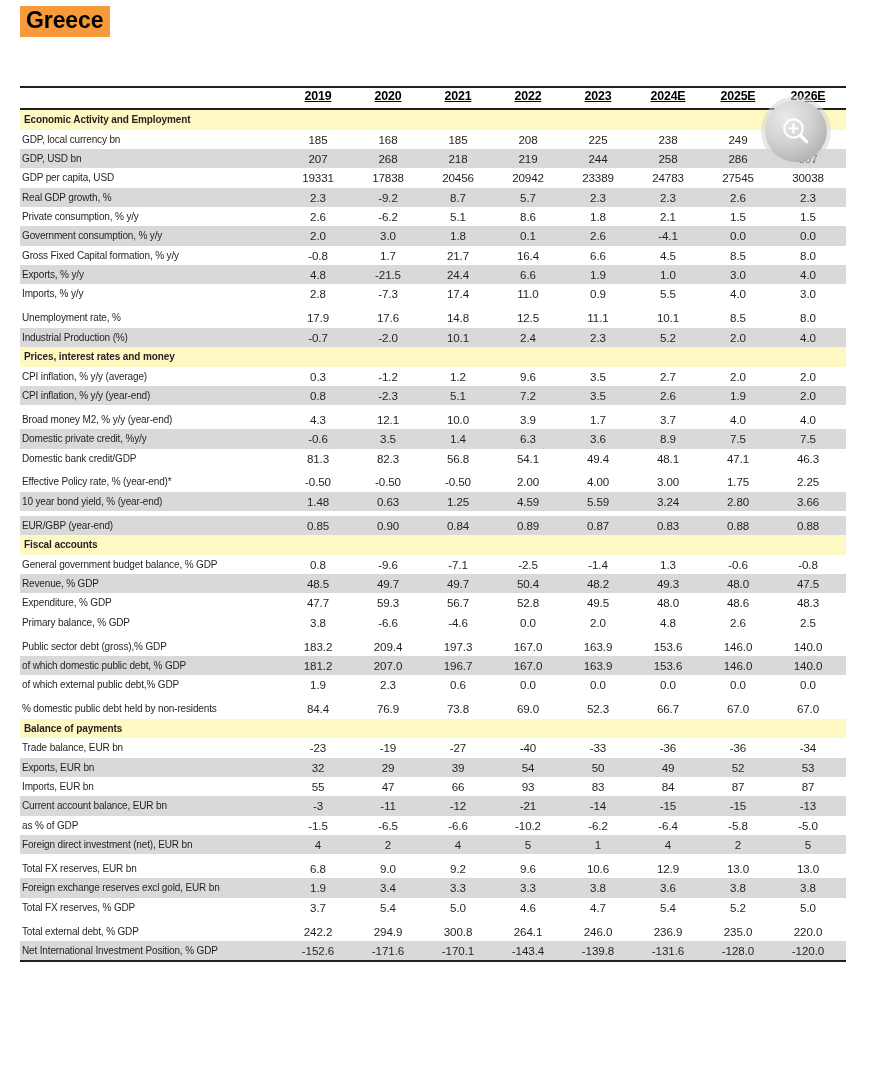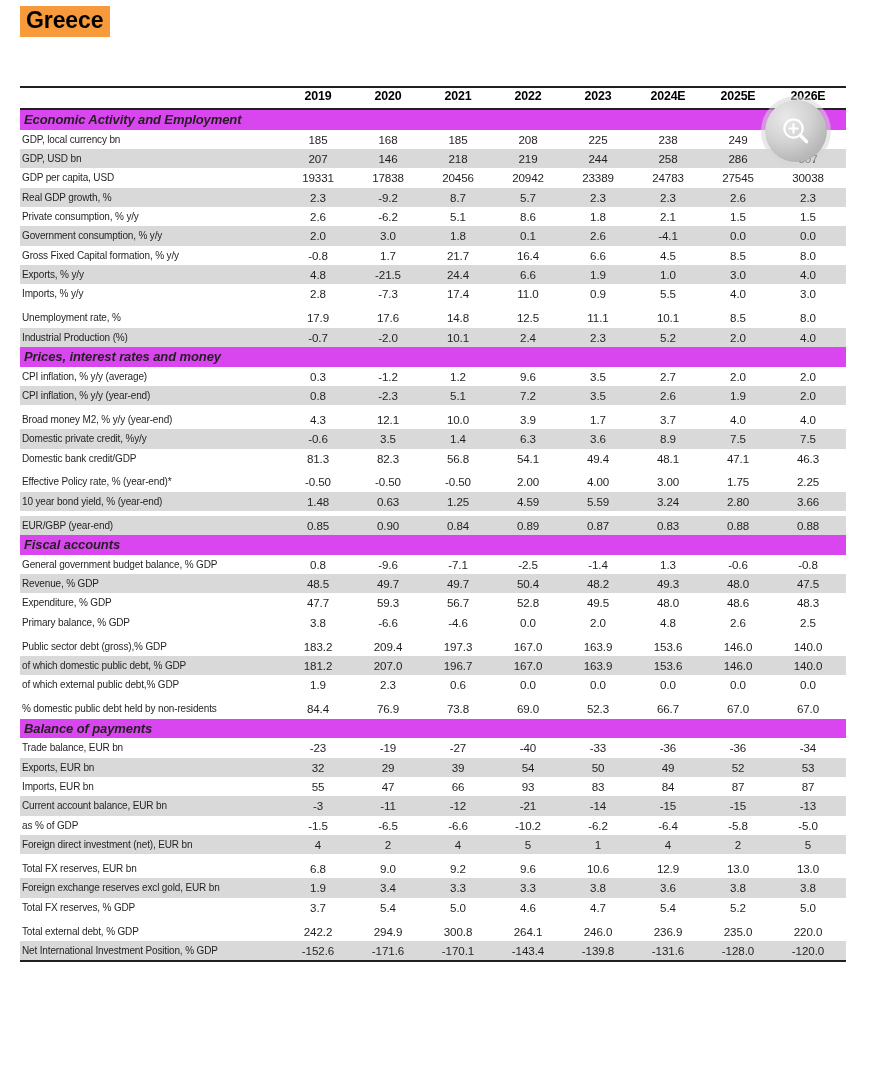--- a/index.html
+++ b/index.html
@@ -40,20 +40,21 @@
   table.macro col.c-val   { width: 70px; }
 
   thead th {
     font-size: 12.4px;
     font-weight: bold;
     color: #000;
     text-align: center;
     padding: 1px 6px 5px 0;
     vertical-align: bottom;
     letter-spacing: -0.2px;
+    text-decoration: underline;
   }
   thead th.th-label { text-align: left; }
   thead tr.head-row { border-top: 2.5px solid #231f20; border-bottom: 2.5px solid #231f20; }
 
   tbody td {
     padding: 0;
     height: 19.35px;
     line-height: 19.35px;
     vertical-align: middle;
     white-space: nowrap;
@@ -72,27 +73,26 @@
     padding-right: 6px;
     color: #231f20;
     font-size: 11.6px;
     letter-spacing: -0.1px;
   }
 
   tr.shade td { background: #D9D9D9; }
   tr.plain td { background: #ffffff; }
 
   tr.section td {
-    background: #d946ef;
+    background: #fef9c3;
     font-weight: bold;
-    font-size: 13px;
+    font-size: 10px;
     letter-spacing: -0.1px;
     height: 19.6px;
     line-height: 19.6px;
-    font-style: italic;
   }
   tr.section td.lbl { padding-left: 4px; }
 
   tr.gap td { height: 4.6px; line-height: 4.6px; background: #ffffff; padding: 0; }
 
   .ind1 { padding-left: 10px; }
   .ind2 { padding-left: 22px; }
   .ind3 { padding-left: 40px; }
 
   .tbl-bottom { border-bottom: 2.5px solid #231f20; }
@@ -164,21 +164,21 @@
             <td class="val">185</td>
             <td class="val">208</td>
             <td class="val">225</td>
             <td class="val">238</td>
             <td class="val">249</td>
             <td class="val">260</td>
           </tr>
           <tr class="shade">
             <td class="lbl ">GDP, USD bn</td>
             <td class="val">207</td>
-            <td class="val">146</td>
+            <td class="val">268</td>
             <td class="val">218</td>
             <td class="val">219</td>
             <td class="val">244</td>
             <td class="val">258</td>
             <td class="val">286</td>
             <td class="val">307</td>
           </tr>
           <tr class="plain">
             <td class="lbl ">GDP per capita, USD</td>
             <td class="val">19331</td>

